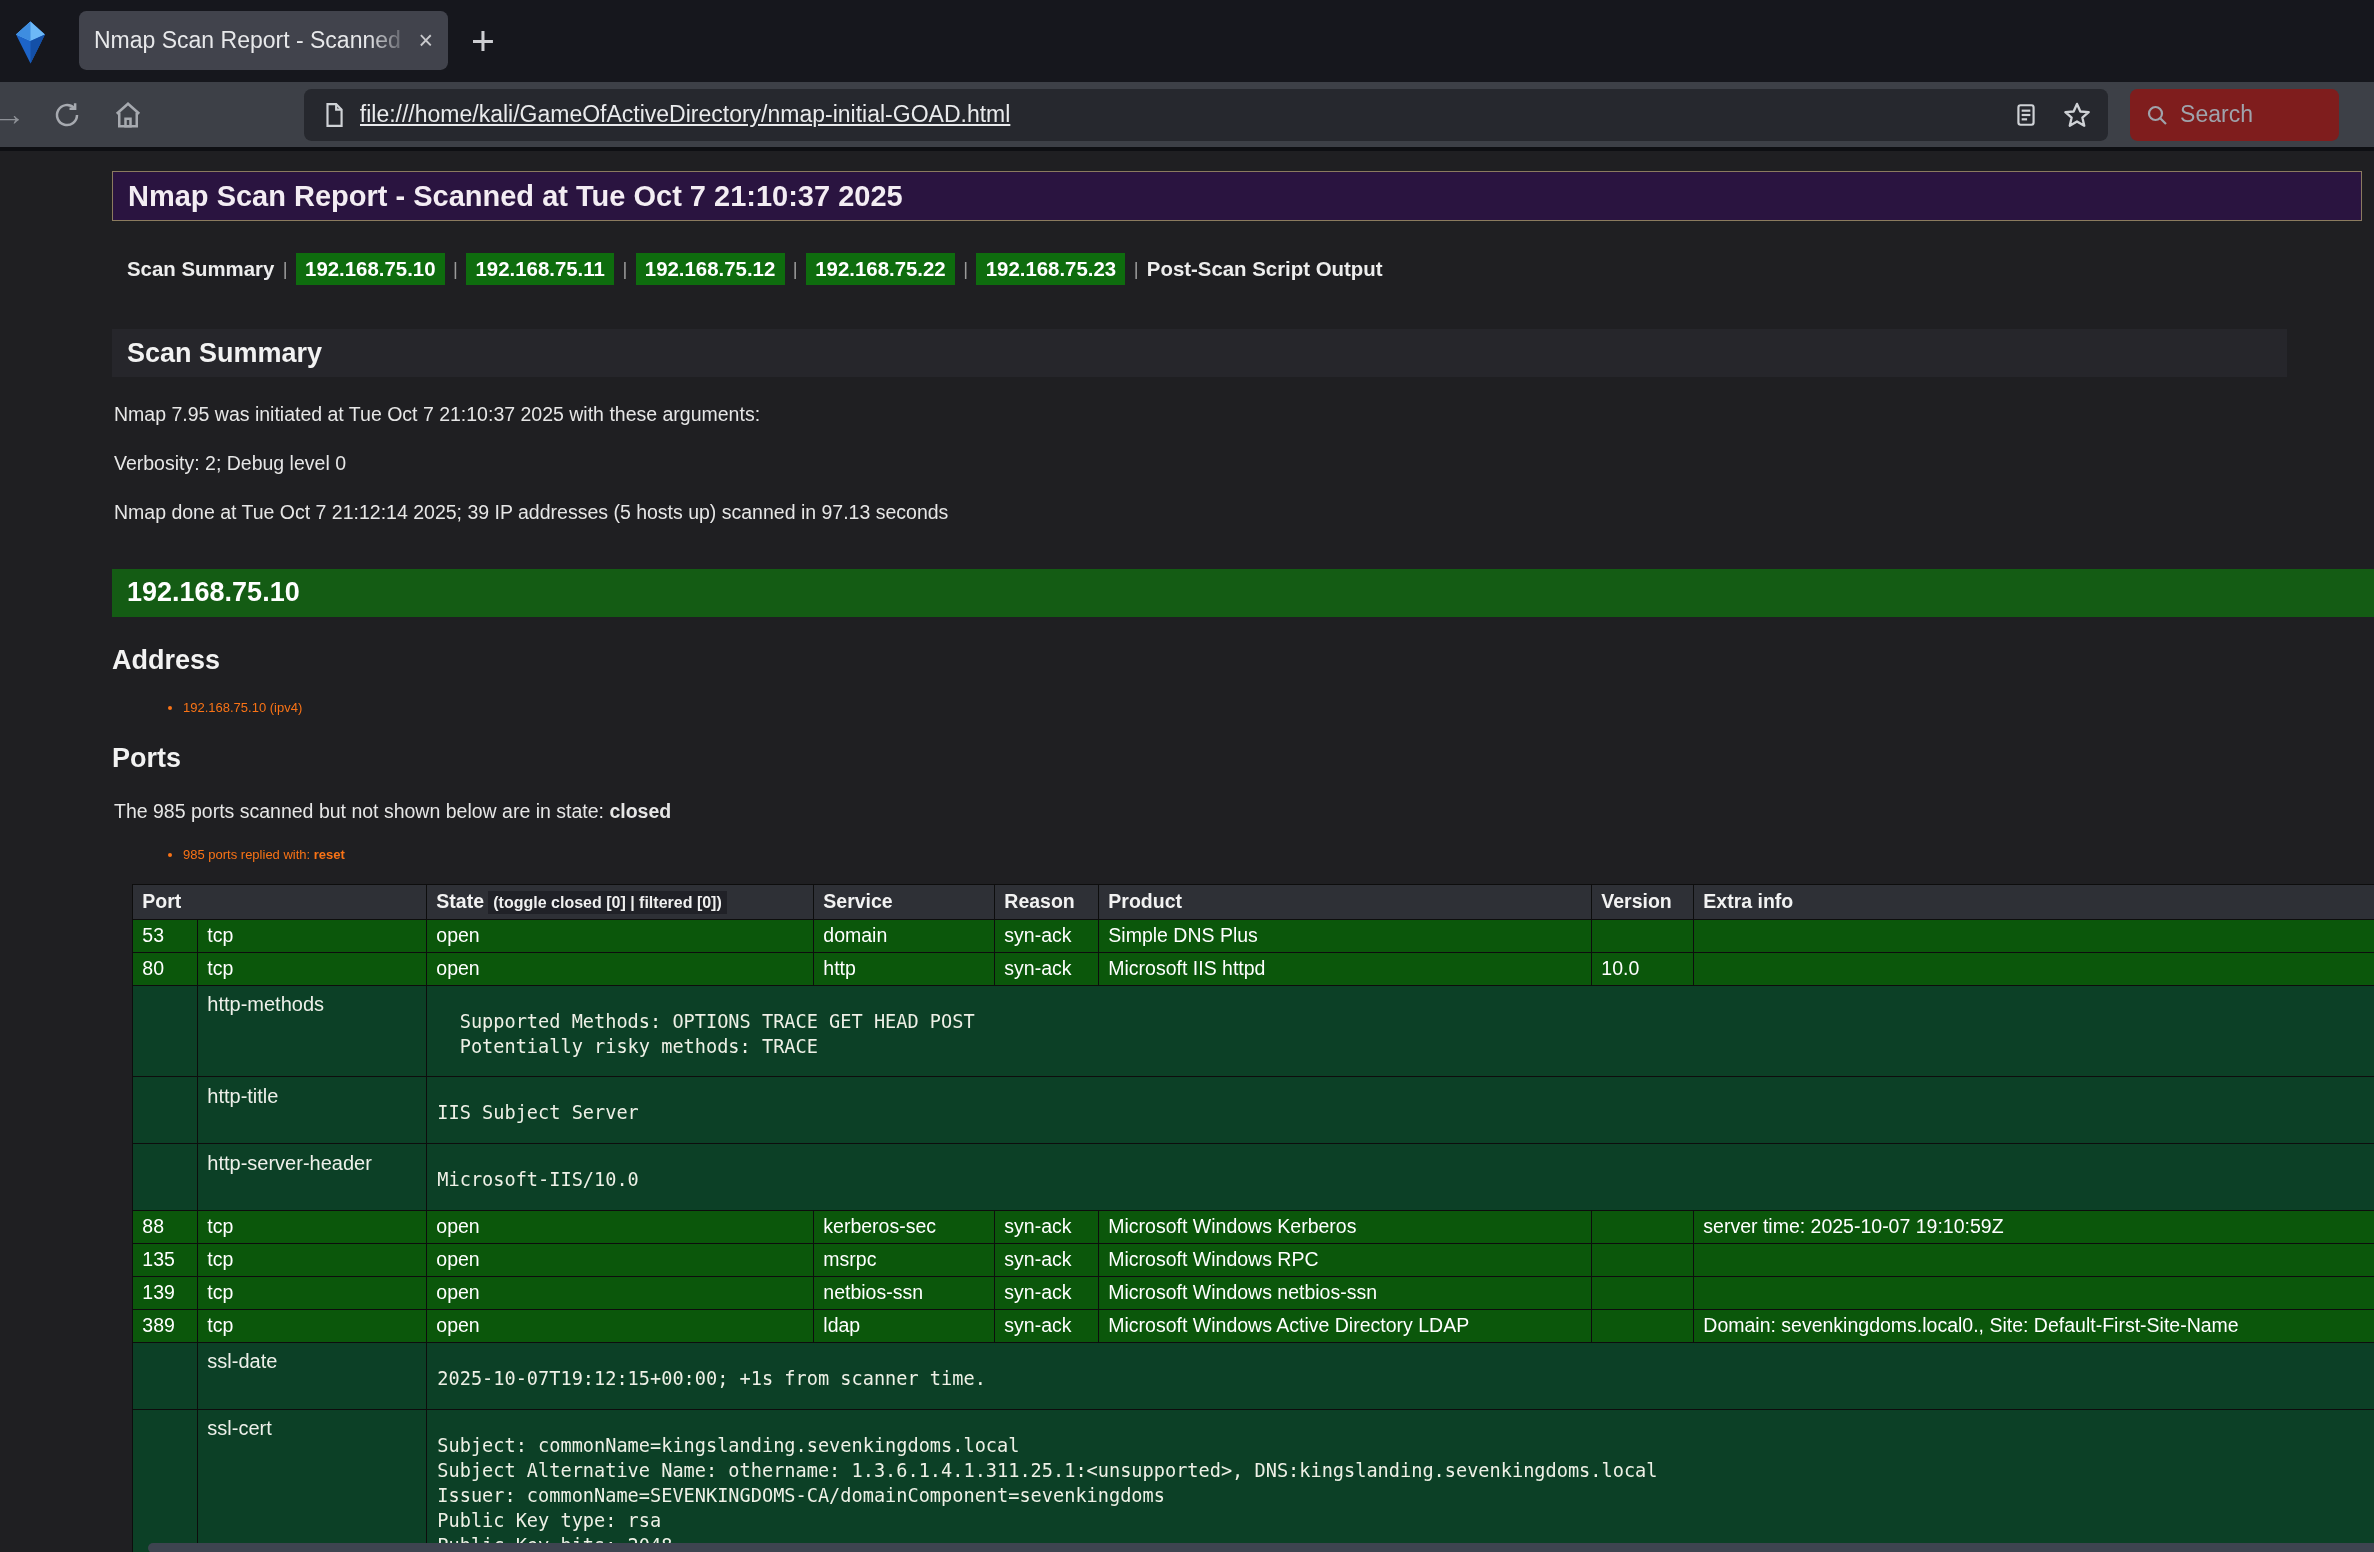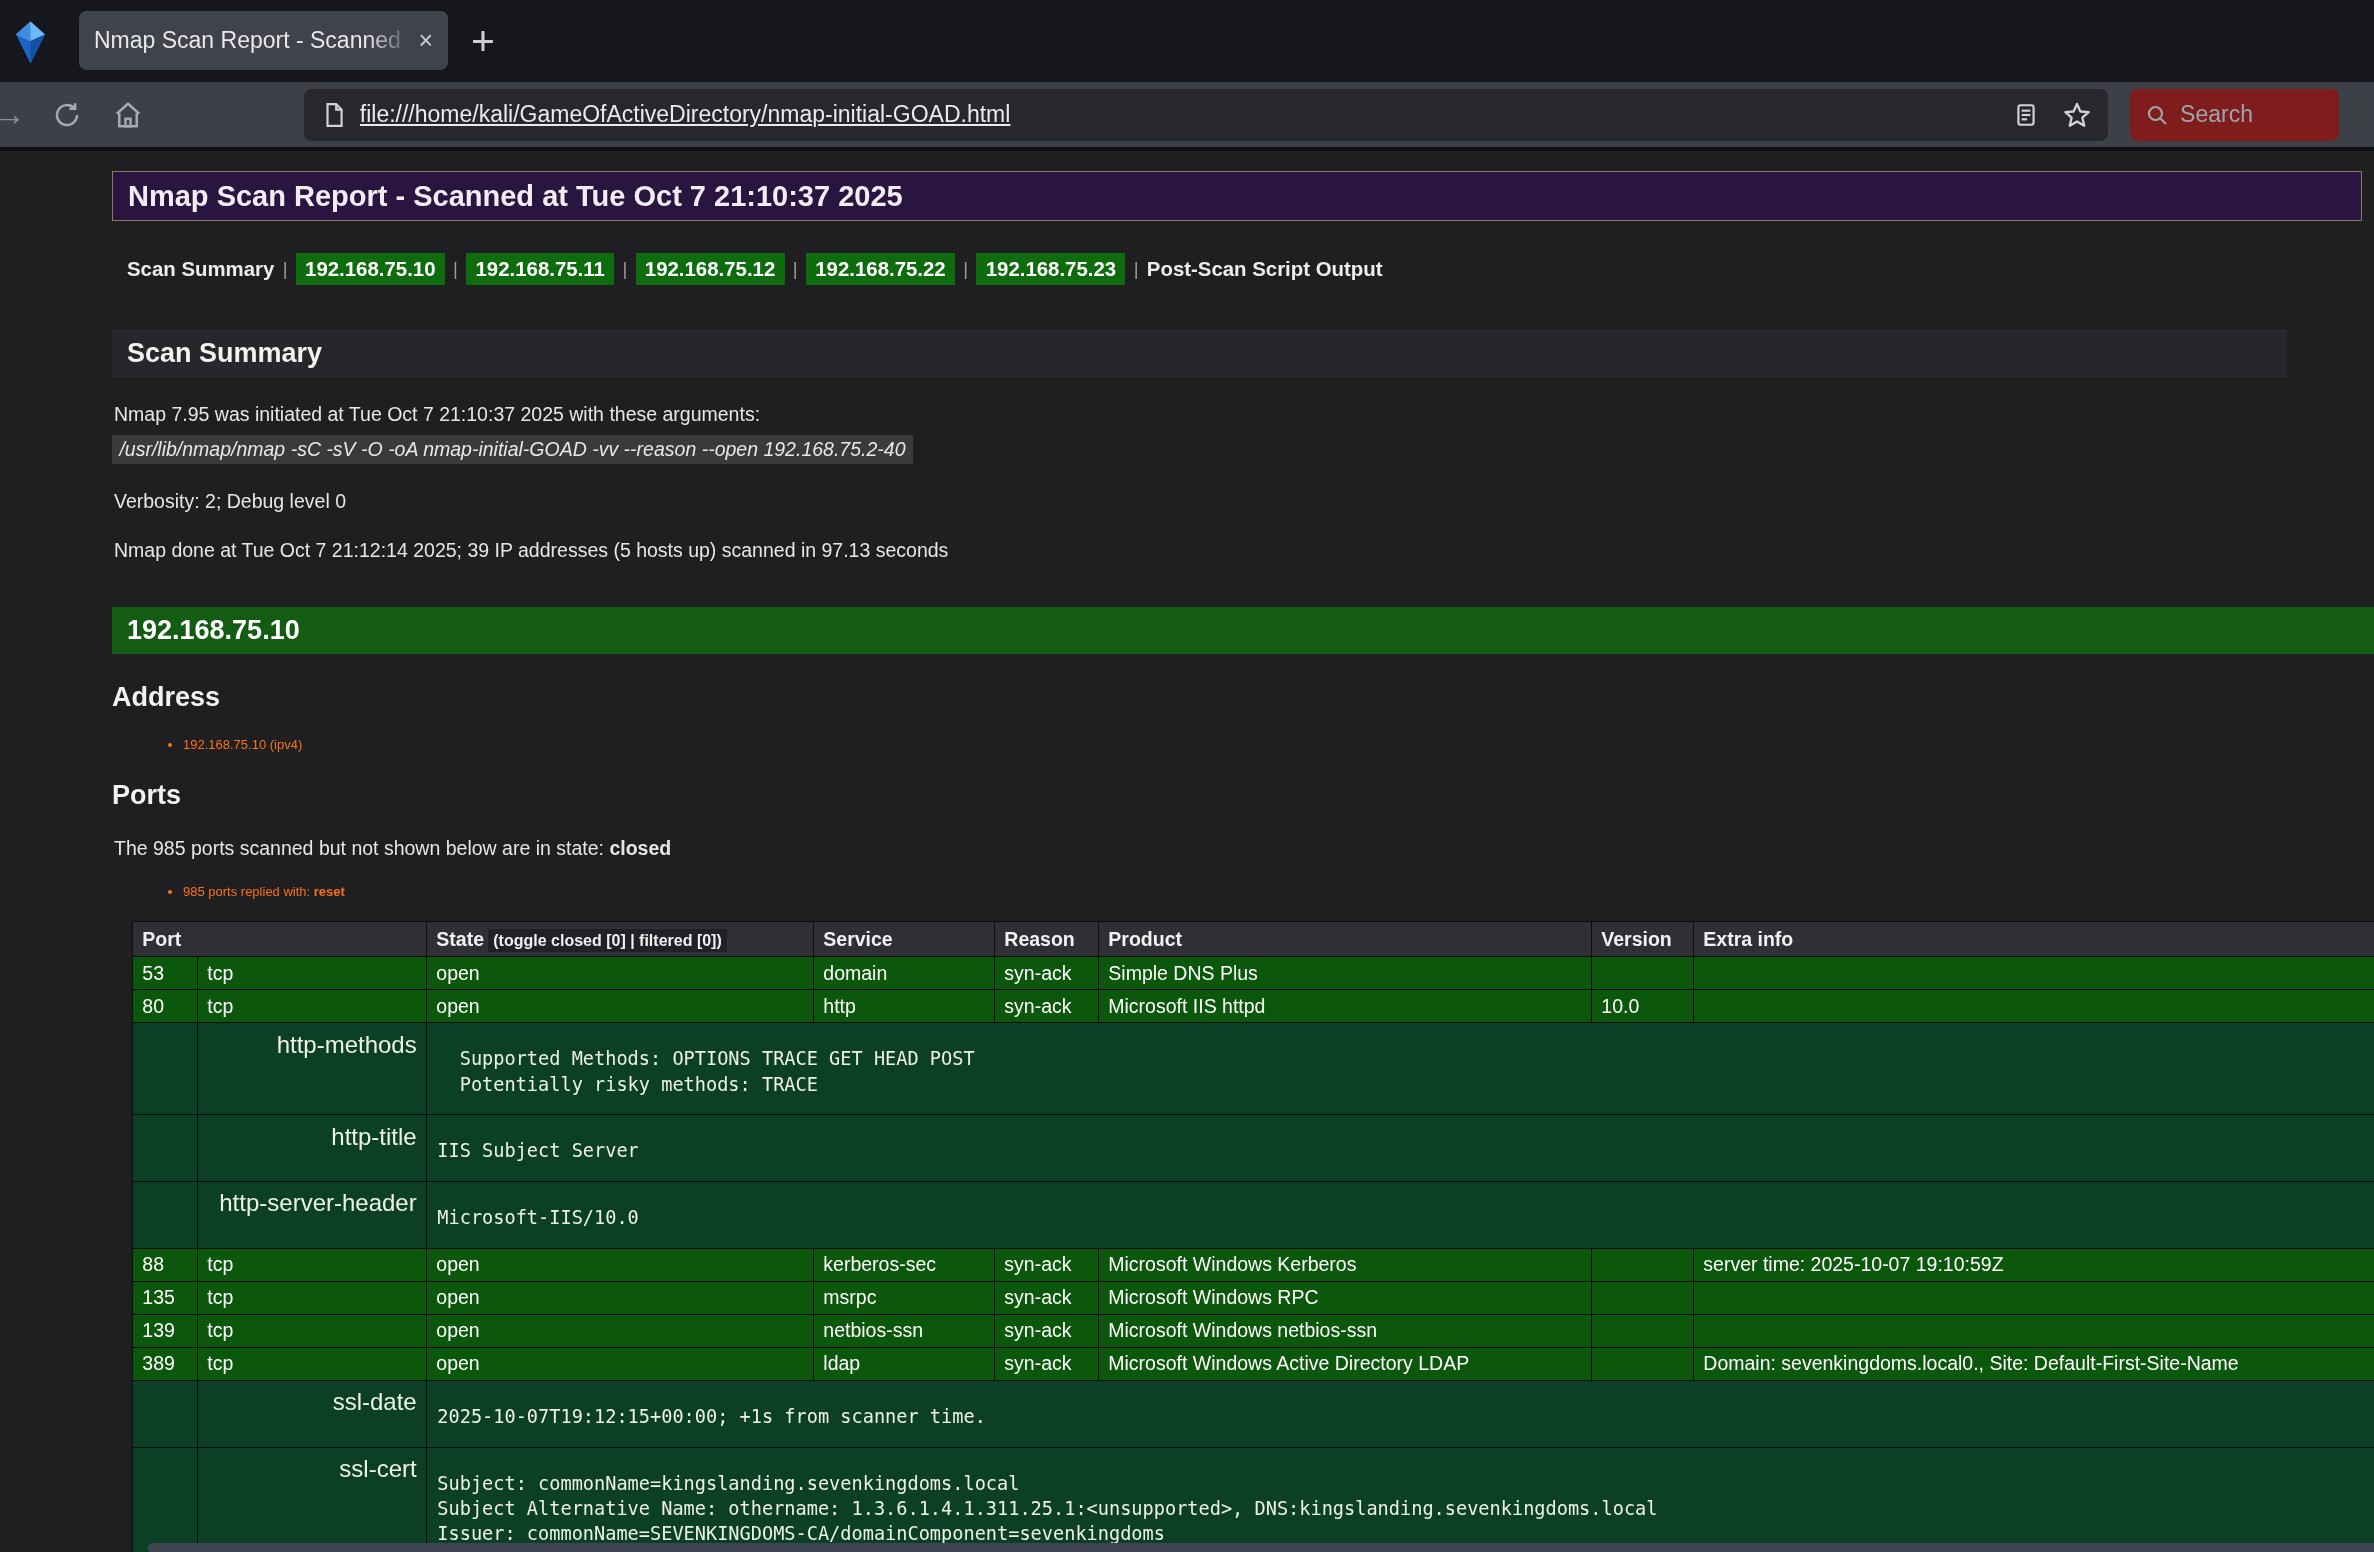--- a/index.html
+++ b/index.html
@@ -48,21 +48,21 @@
   .blist{margin:24px 0 0 0;padding-left:139px;}
   .blist li{font-size:13px;color:#f97316;}
   
   table.ports{margin:22px 0 0 88px;border-collapse:collapse;table-layout:fixed;width:2286px;}
   table.ports th, table.ports td{border:1.9px solid #0d0d0d;box-sizing:border-box;overflow:hidden;}
   table.ports th{background:#2e3036;color:#f2f2f2;font-size:19.5px;font-weight:bold;
                  text-align:left;padding:3.7px 9.3px;height:35px;white-space:nowrap;}
   .state-toggle{background:#202127;font-size:16px;padding:2.8px 5.6px;margin-left:3.7px;color:#f0f0f0;}
   tr.port-row td{background:#0b570b;color:#ffffff;font-size:19.5px;padding:2.8px 9.3px;height:33px;white-space:nowrap;}
   tr.script-row td{background:#0c4026;color:#eef0ea;vertical-align:top;}
-  td.script-name{font-size:24px;padding:7.4px 9.3px;white-space:nowrap;text-align:right;}
+  td.script-name{font-size:20px;padding:7.4px 9.3px;white-space:nowrap;}
   td.script-output pre{margin:22px 0 16.7px 0;padding:0 9.3px;
         font-family:"DejaVu Sans Mono", monospace;font-size:18.6px;line-height:1.35;
         color:#eef0e6;white-space:pre;}
   
   .hscroll{position:absolute;left:148px;right:0;bottom:0;height:10.2px;background:#3e4450;border-radius:5.6px 0 0 5.6px;}
 </style>
 </head>
 <body>
 
 <div class="tabstrip">
@@ -139,21 +139,20 @@
         <span class="nav-sep">|</span>
         <a class="host-chip">192.168.75.23</a>
         <span class="nav-sep">|</span>
       </span>
     <a class="nav-link">Post-Scan Script Output</a>
   </div>
 
   <div class="h2-strip">Scan Summary</div>
 
   <p class="para">Nmap 7.95 was initiated at Tue Oct 7 21:10:37 2025 with these arguments:</p>
-  <div><span class="cmd">/usr/lib/nmap/nmap -sC -sV -O -oA nmap-initial-GOAD -vv --reason --open 192.168.75.2-40</span></div>
   <p class="para">Verbosity: 2; Debug level 0</p>
   <p class="para">Nmap done at Tue Oct 7 21:12:14 2025; 39 IP addresses (5 hosts up) scanned in 97.13 seconds</p>
 
   <div class="host-banner">192.168.75.10</div>
 
   <div class="h3">Address</div>
   <ul class="blist">
     <li>192.168.75.10 (ipv4)</li>
   </ul>
 

